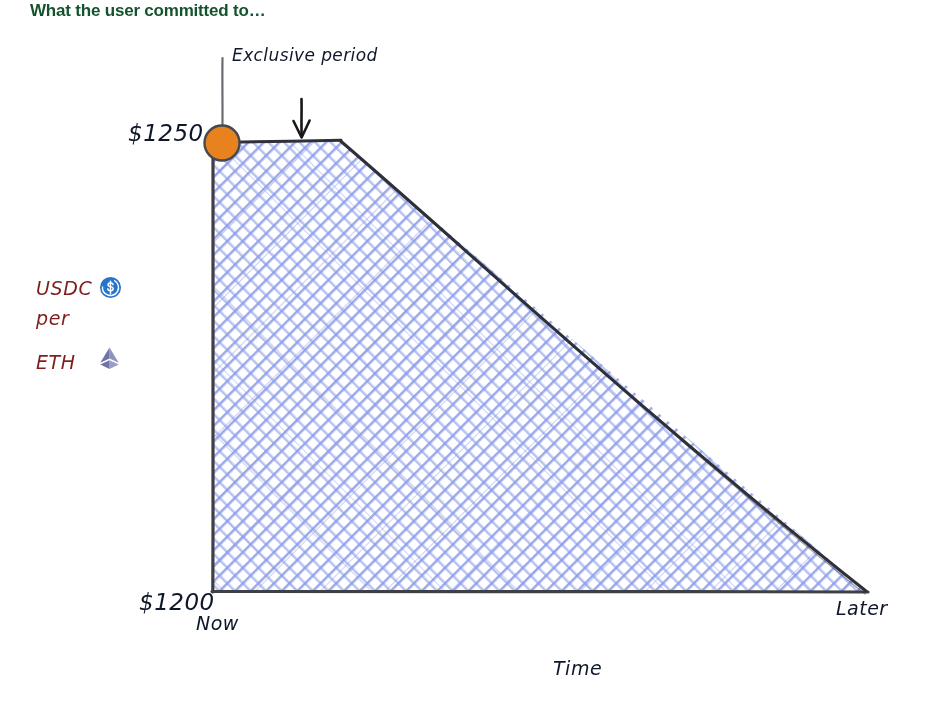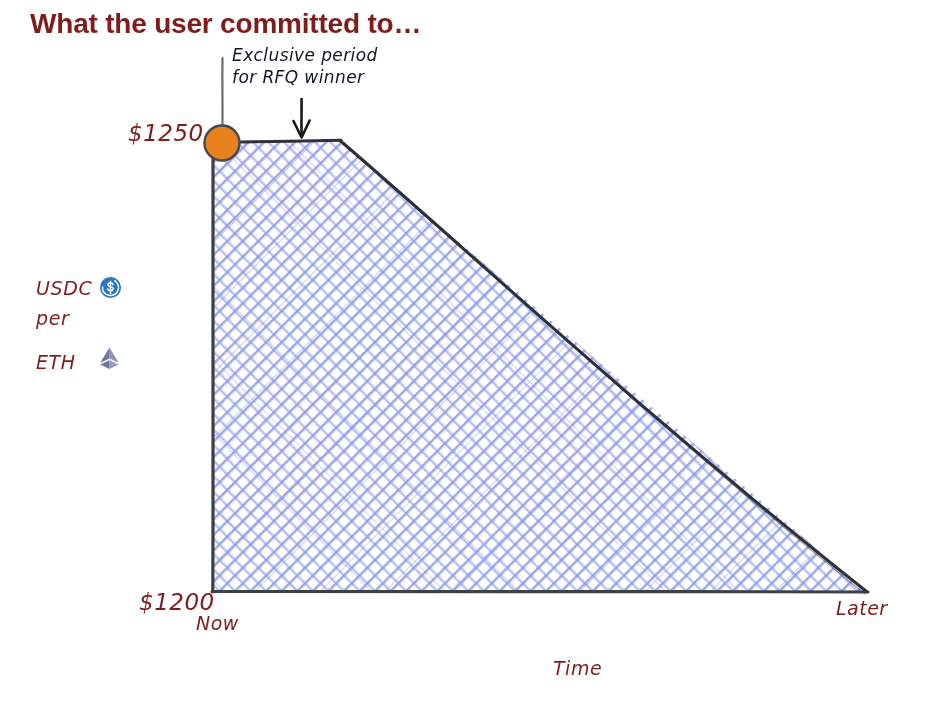--- a/index.html
+++ b/index.html
@@ -13,43 +13,43 @@
     position: relative;
     overflow: hidden;
     font-family: "Liberation Sans", sans-serif;
     -webkit-font-smoothing: antialiased;
   }
 
   
   #slide-title {
     position: absolute;
     left: 30px;
-    top: 8px;
+    top: 1px;
     font-family: "Liberation Sans", sans-serif;
-    font-size: 28px;
+    font-size: 17px;
     font-weight: bold;
-    color: #7f1d1d;
+    color: #14532d;
     letter-spacing: -0.2px;
     white-space: nowrap;
   }
 
   
   #chart-canvas {
     position: absolute;
     left: 0;
     top: 0;
     width: 944px;
     height: 704px;
   }
 
   
   .hand {
     position: absolute;
     font-family: "DejaVu Sans", sans-serif;
-    color: #7f1d1d;
+    color: #0f172a;
     white-space: nowrap;
     letter-spacing: 0.5px;
   }
   .hand-i {
     font-style: italic;
   }
 
   #label-y-top {
     left: 128px;
     top: 120px;
@@ -186,21 +186,20 @@
     <path d="M 293.5,121 L 301.6,137.5 L 309.6,120.5" fill="none" stroke="#18181b" stroke-width="2.6" stroke-linecap="round" stroke-linejoin="round"></path>
   </g>
 
   <g>
     <circle cx="222" cy="143" r="17.5" fill="#e8821e" stroke="#48484f" stroke-width="2.4"></circle>
   </g>
 </svg>
 
 <div id="annotation-text">
   <div>Exclusive period</div>
-  <div>for RFQ winner</div>
 </div>
 
 <div class="hand hand-i" id="label-y-top">$1250</div>
 
 <div class="hand hand-i" id="label-y-bottom">$1200</div>
 
 <div class="hand hand-i" id="label-x-now">Now</div>
 
 <div class="hand hand-i" id="label-x-later">Later</div>
 

